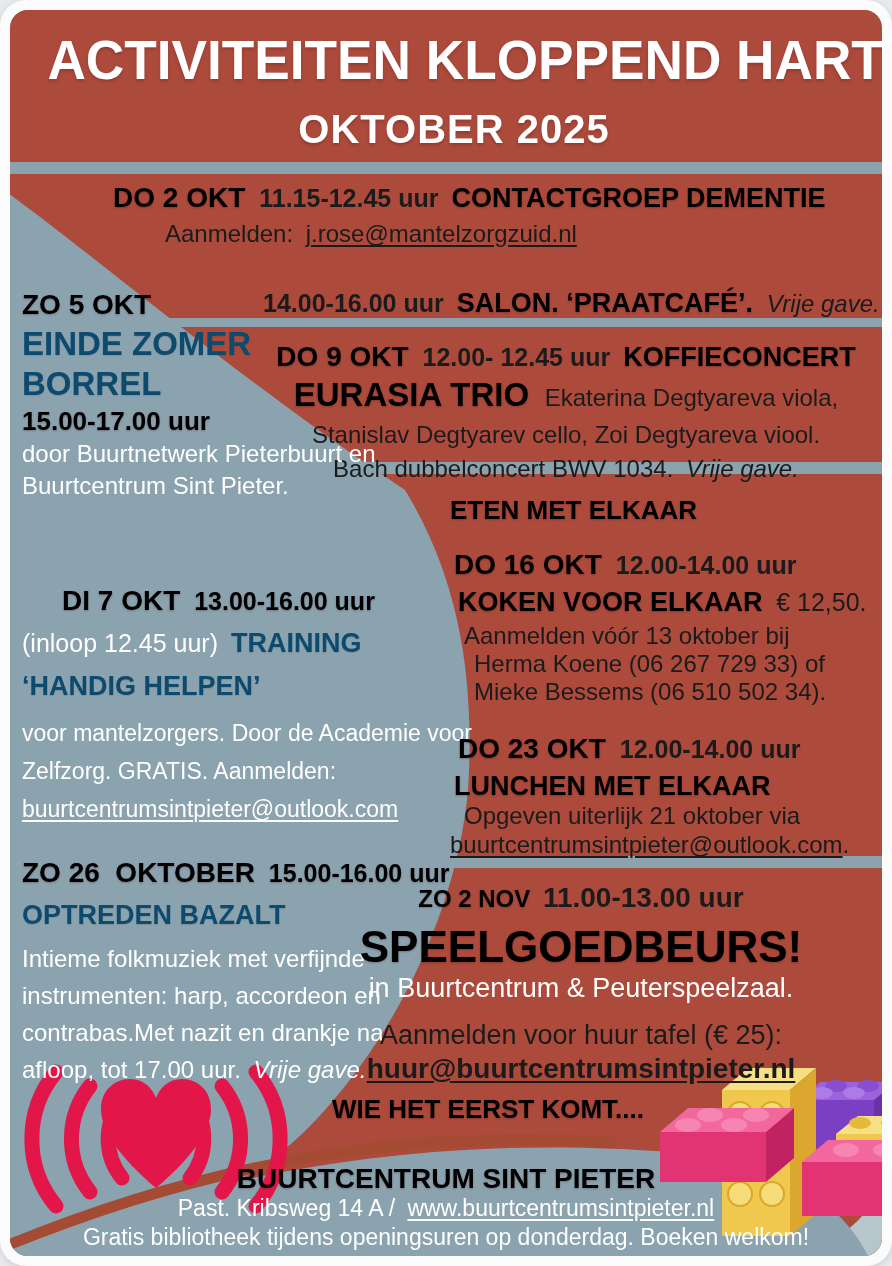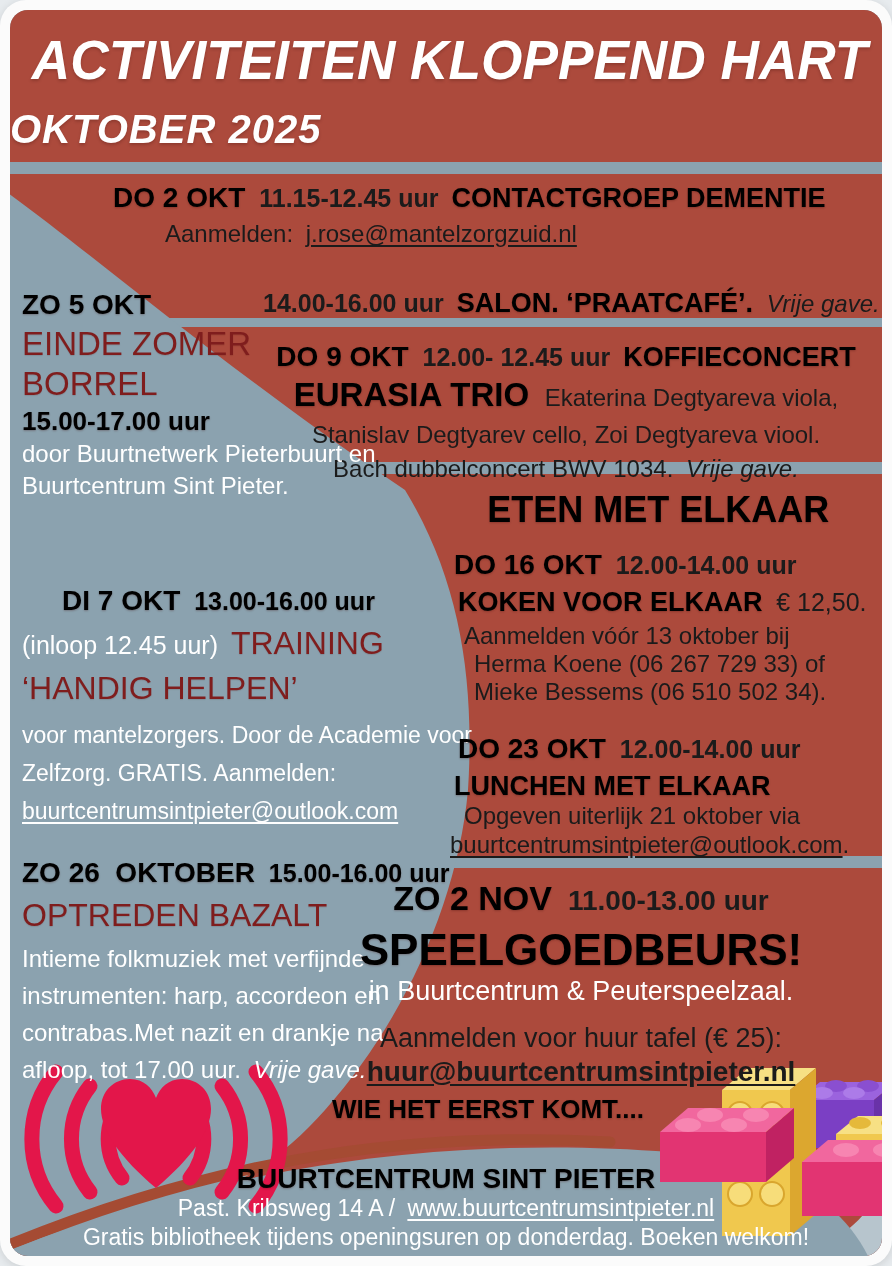--- a/index.html
+++ b/index.html
@@ -5,29 +5,29 @@
   html,body{margin:0;padding:0;background:#e7ebee;font-family:"Liberation Sans","DejaVu Sans",sans-serif;}
   .poster{position:relative;width:892px;height:1266px;margin:0 auto;background:#fbfbfb;border-radius:26px;box-shadow:0 2px 8px rgba(0,0,0,.12);}
   .canvas{position:absolute;left:10px;top:10px;width:872px;height:1246px;border-radius:18px;overflow:hidden;background:#8BA2AF;}
   .red{position:absolute;left:0;right:0;background:#AC4A3C;}
   .decor{position:absolute;left:0;top:0;z-index:2;}
   .txt{position:absolute;z-index:3;line-height:1.15;}
   .w{color:#000000;font-weight:bold;text-shadow:0 1px 2px rgba(60,15,10,.28);}
   .wp{color:#ffffff;font-weight:normal;}
   .blk{color:#1b1b1b;}
   .b{color:#1b1b1b;font-weight:bold;}
-  .acc{color:#7f1d1d;font-weight:normal;text-shadow:0 1px 1px rgba(60,15,10,.12);}
+  .acc{color:#0c4a6e;font-weight:bold;text-shadow:0 1px 1px rgba(60,15,10,.12);}
   .it{font-style:italic;}
   .u{text-decoration:underline;text-underline-offset:3px;}
   .gap{margin-right:.34em;}
   .pre{white-space:pre-wrap;}
   .s23{font-size:23px;} .s24{font-size:24px;} .s25{font-size:25px;} .s26{font-size:26px;}
-  .s27{font-size:27px;} .s28{font-size:28px;} .s30{font-size:34px;} .s31{font-size:32px;}
-  .s33{font-size:33px;} .s35{font-size:36px;text-align:center;} .s44{font-size:44px;}
-  .title{position:absolute;left:0;right:0;top:14px;text-align:left;z-index:3;font-style:italic;}
+  .s27{font-size:27px;} .s28{font-size:28px;} .s30{font-size:24px;} .s31{font-size:27px;}
+  .s33{font-size:33px;} .s35{font-size:26px;} .s44{font-size:44px;}
+  .title{position:absolute;left:16px;right:0;top:14px;text-align:center;z-index:3;}
   .title .l1{display:block;font-size:56px;font-weight:bold;color:#fff;white-space:nowrap;transform:scaleX(.95);transform-origin:50% 50%;line-height:72px;text-shadow:0 2px 3px rgba(60,15,10,.25);}
   .title .l2{display:block;font-size:40px;font-weight:bold;color:#fff;letter-spacing:1px;line-height:66px;text-shadow:0 2px 3px rgba(60,15,10,.25);}
   .line{display:block;}
 </style>
 </head>
 <body>
 
 <div class="poster">
  <div class="canvas">
 

